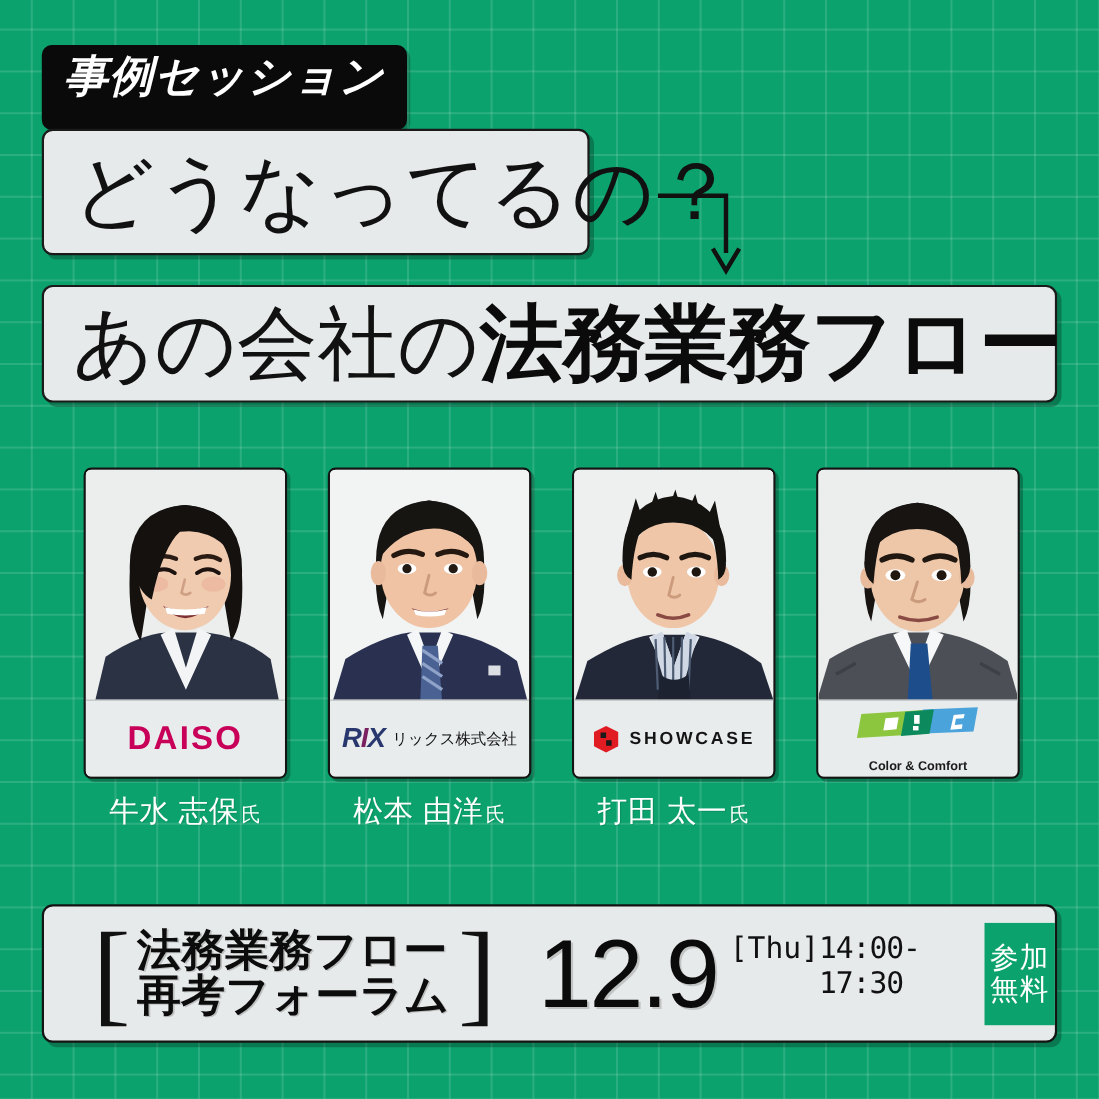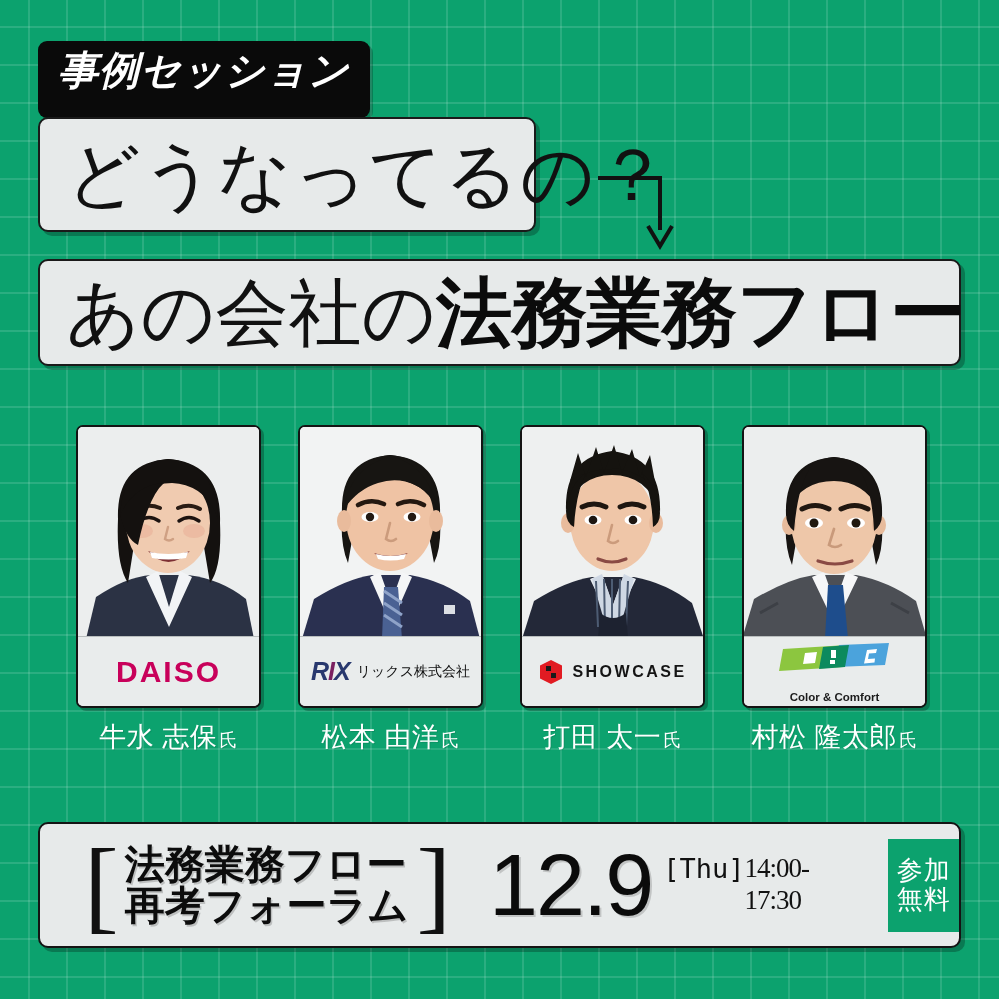--- a/index.html
+++ b/index.html
@@ -215,40 +215,40 @@
   .event-title span {
     font-size: 40px;
     font-weight: bold;
     color: #0c0c0c;
     letter-spacing: 0px;
     white-space: nowrap;
     text-shadow: 1.5px 1.5px 0 rgba(0,0,0,0.18);
   }
   .date-block {
     display: flex;
-    align-items: center;
+    align-items: flex-start;
     margin-left: 38px;
   }
   .date-big {
     font-size: 88px;
     font-weight: 500;
     color: #0b0b0b;
     line-height: 0.86;
     letter-spacing: -2px;
     text-shadow: 2px 2px 0 rgba(0,0,0,0.16);
   }
   .date-side {
     display: flex;
     flex-direction: row;
     margin-left: 11px;
     font-family: "DejaVu Sans Mono", "Liberation Mono", monospace;
     line-height: 1.18;
   }
   .date-dow { font-size: 27px; color: #111; font-weight: 400; letter-spacing: 0px; }
-  .date-time { font-size: 27px; color: #111; font-weight: 400; letter-spacing: -1px; font-family: Liberation Serif, serif; }
+  .date-time { font-size: 27px; color: #111; font-weight: 400; letter-spacing: -1px; }
   #free-badge {
     margin-left: 30px;
     width: 72px;
     height: 93px;
     background: #0CA26E;
     color: #ffffff;
     display: flex;
     flex-direction: column;
     align-items: center;
     justify-content: center;
@@ -436,23 +436,20 @@
             <path d="M44 6 L70 4 L66 26 L40 28 Z" fill="#0C8A5E"></path>
             <path d="M26 12 L38 11 L36 22 L24 23 Z" fill="#ffffff"></path>
             <rect x="52" y="9" width="5" height="8" fill="#ffffff"></rect>
             <rect x="51" y="19" width="5" height="4" fill="#ffffff"></rect>
             <path d="M88 9 L98 8 L97 12 L90 12.5 L89 18 L96 17.5 L95.5 21.5 L85 22.5 Z" fill="#ffffff"></path>
           </svg>
           <span class="logo-dic-sub">Color &amp; Comfort</span>
         </div>
       </div>
     </div>
-    <div class="speaker-name">
-      <span>村松 隆太郎</span><span class="suffix">氏</span>
-    </div>
   </div>
 
   <div id="bottom-bar">
     <span class="bracket" id="bracket-left">[</span>
     <span class="event-title">
       <span>法務業務フロー</span>
       <span>再考フォーラム</span>
     </span>
     <span class="bracket" id="bracket-right">]</span>
 

